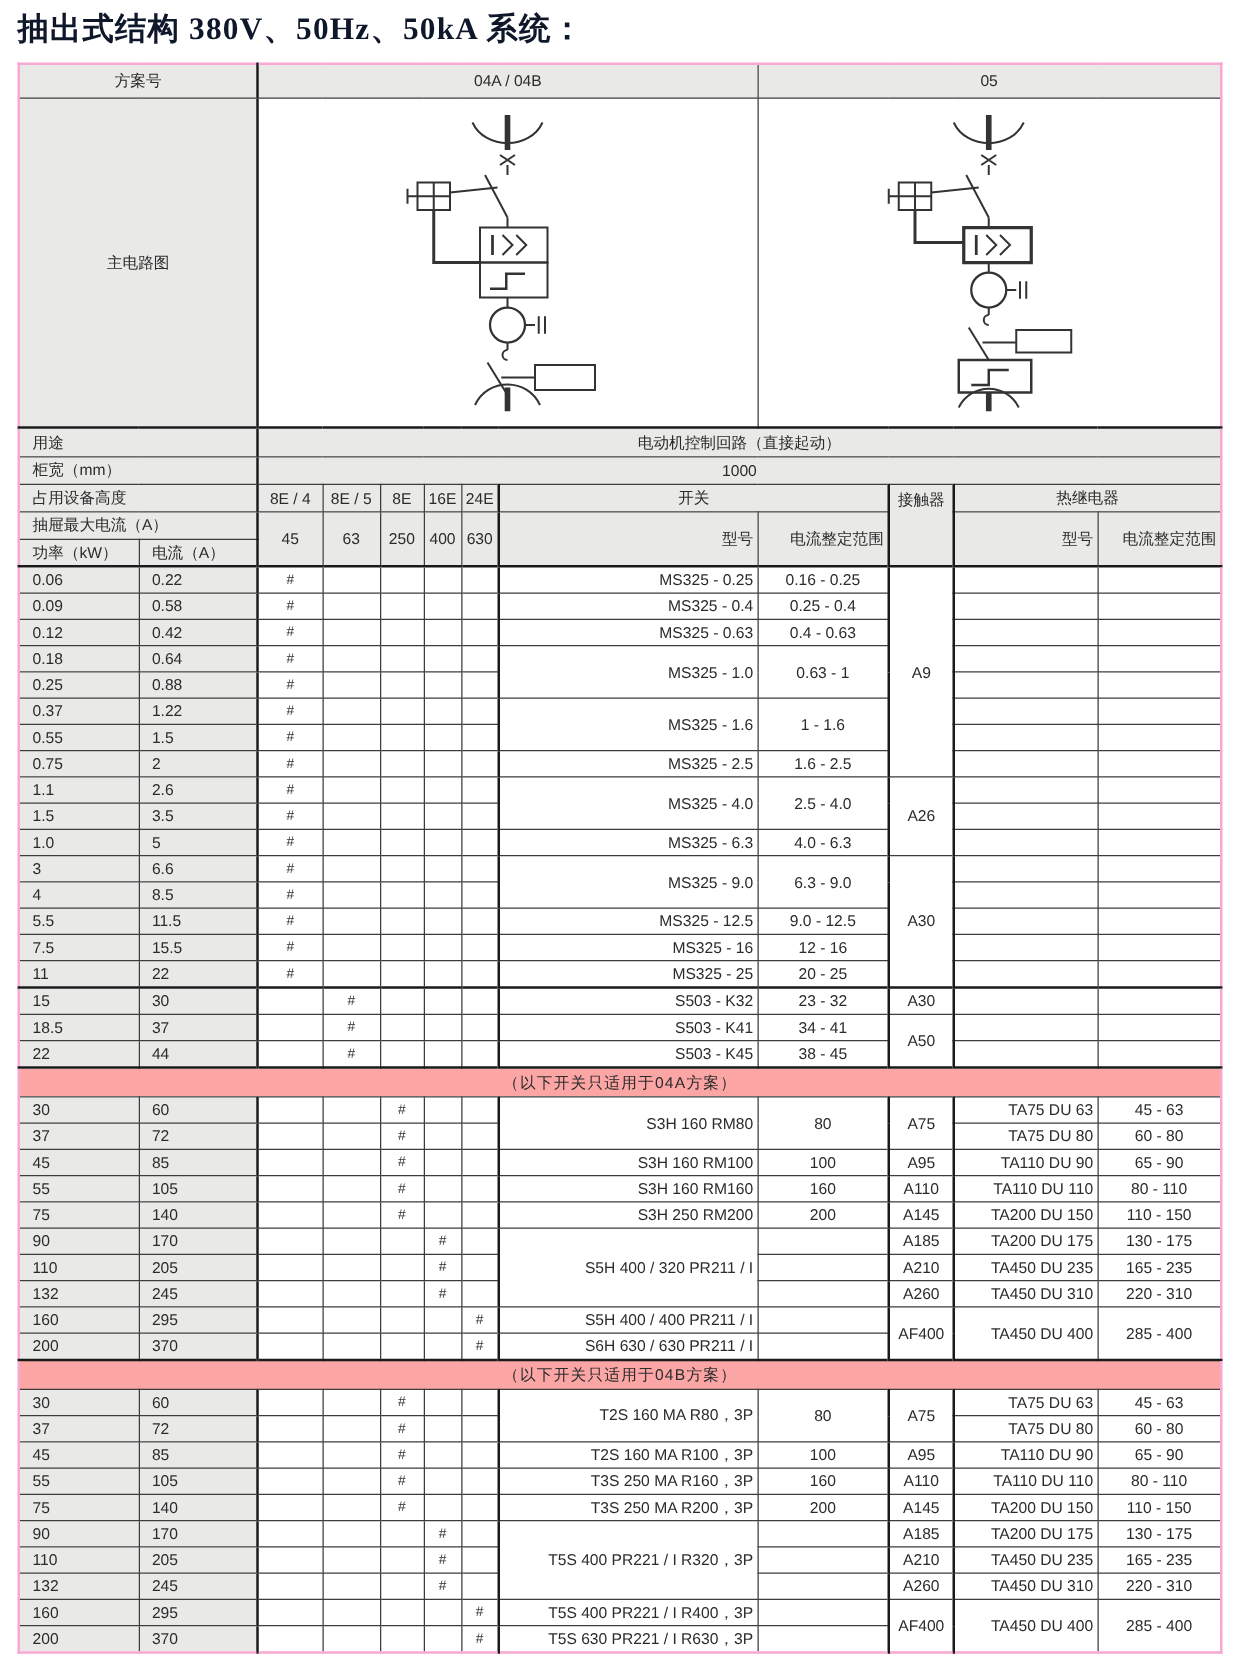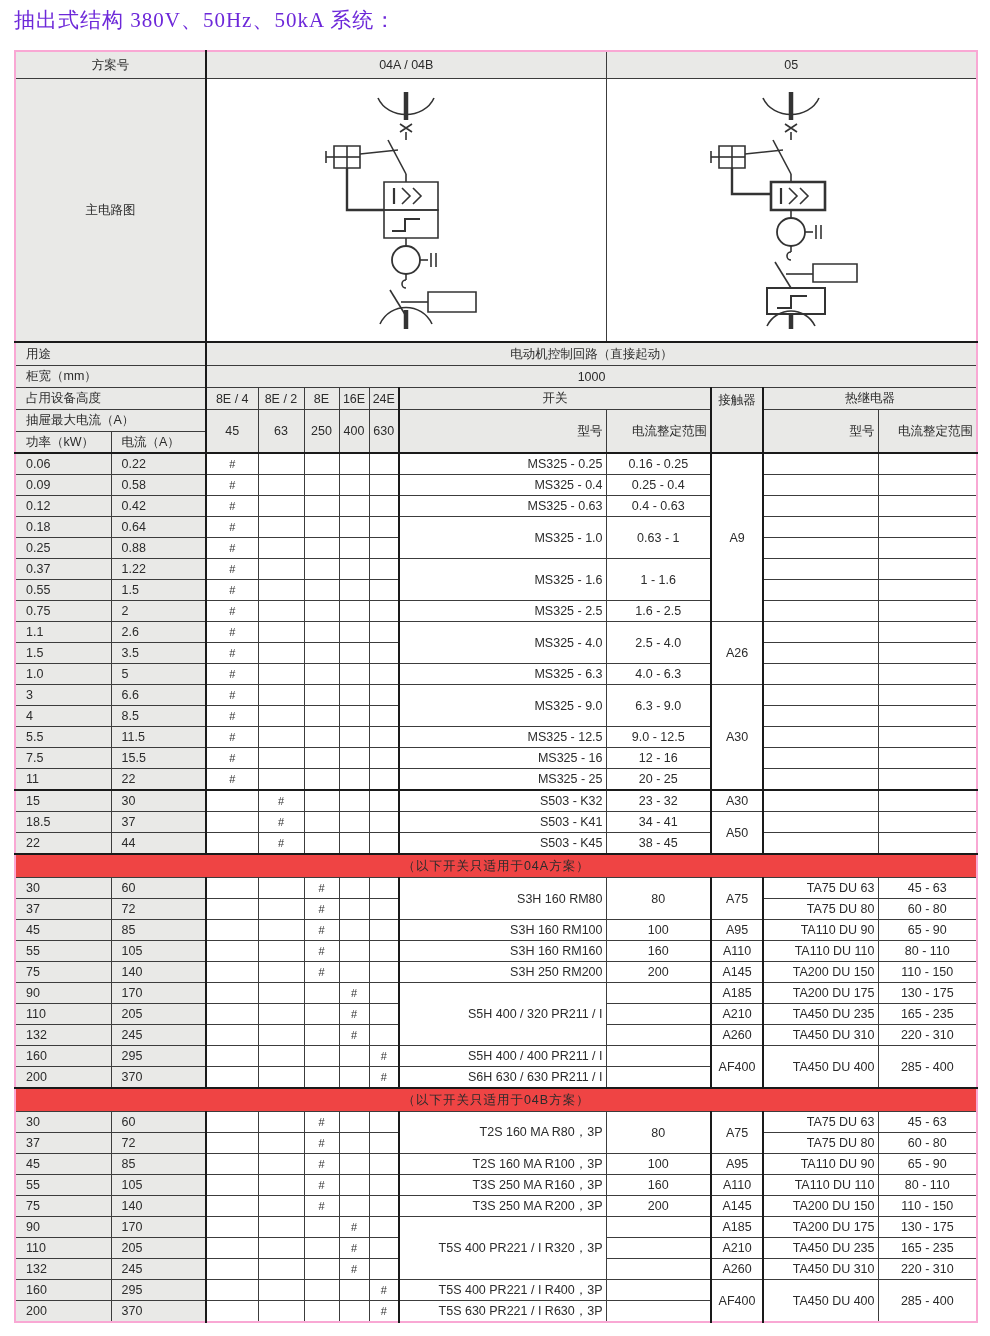--- a/index.html
+++ b/index.html
@@ -3,22 +3,22 @@
 <meta charset="utf-8">
 <style>
   html,body{margin:0;padding:0;}
   body{
     width:990px;height:1336px;background:#ffffff;position:relative;
     font-family:"Liberation Sans",sans-serif;color:#2b2b2b;
     -webkit-font-smoothing:antialiased;
   }
   .title{
     position:absolute;left:14px;top:6px;margin:0;
-    font-family:"Liberation Serif",serif;font-weight:normal;
-    font-size:21px;color:#6d28d9;letter-spacing:1px;white-space:nowrap;
+    font-family:"Liberation Serif",serif;font-weight:bold;
+    font-size:25px;color:#0f172a;letter-spacing:1px;white-space:nowrap;
   }
   table.spec{
     position:absolute;left:14px;top:50px;width:962px;
     border-collapse:collapse;table-layout:fixed;
     font-size:12.5px;
   }
   table.spec{border:2px solid #f9a8d4;}
   td{
     border:1px solid #3c3c3c;height:20px;padding:0 3px;
     text-align:center;vertical-align:middle;overflow:hidden;white-space:nowrap;
@@ -31,21 +31,21 @@
   .m{font-size:11px;color:#333;}
   .vl2{border-left:2px solid #1a1a1a;}
   .vr2{border-right:2px solid #1a1a1a;}
   .bt2{border-top:2px solid #1a1a1a;}
   .h27 td{height:26px;}
   .hdia td{height:262px;}
   .h24 td{height:22px;}
   .h23 td{height:21px;}
   .h22 td{height:20px;margin-top:44px;}
   tr.band td{
-    background:#ef4444;height:22px;border-top:2px solid #1a1a1a;
+    background:#fca5a5;height:22px;border-top:2px solid #1a1a1a;
     text-align:center;letter-spacing:1px;
   }
   svg.circ{display:block;margin:0 auto;}
   svg.circ *{vector-effect:non-scaling-stroke;}
 </style>
 </head>
 <body>
 
 <h1 class="title">抽出式结构 380V、50Hz、50kA 系统：</h1>
 
@@ -147,21 +147,21 @@
       <td class="g left bt2" colspan="2">用途</td>
       <td class="g bt2 vl2" colspan="10">电动机控制回路（直接起动）</td>
     </tr>
     <tr class="h23">
       <td class="g left" colspan="2">柜宽（mm）</td>
       <td class="g vl2" colspan="10">1000</td>
     </tr>
     <tr class="h23">
       <td class="g left" colspan="2">占用设备高度</td>
       <td class="g vl2">8E / 4</td>
-      <td class="g">8E / 2</td>
+      <td class="g">8E / 5</td>
       <td class="g">8E</td>
       <td class="g">16E</td>
       <td class="g">24E</td>
       <td class="g vl2" colspan="2">开关</td>
       <td class="g vl2 vr2" rowspan="3" style="vertical-align:top;padding-top:4px;">接触器</td>
       <td class="g" colspan="2">热继电器</td>
     </tr>
     <tr class="h23">
       <td class="g left" colspan="2">抽屉最大电流（A）</td>
       <td class="g vl2" rowspan="2">45</td>

